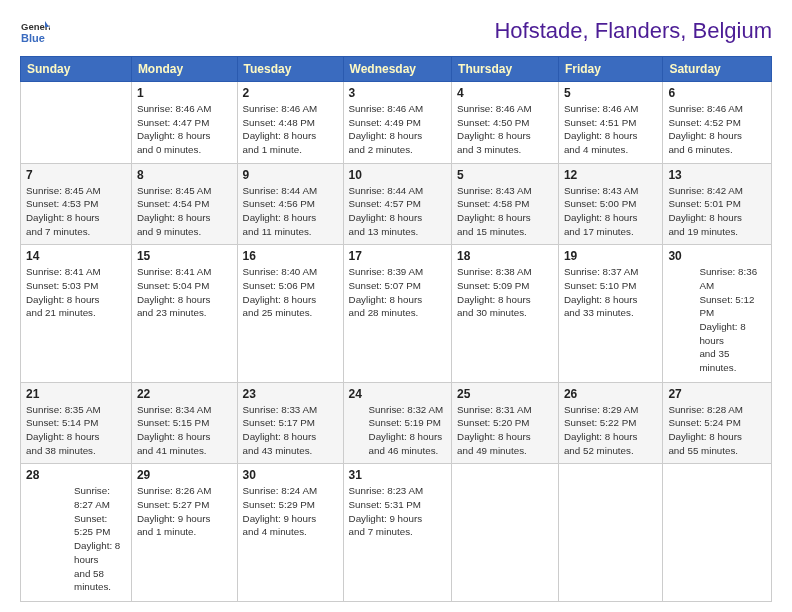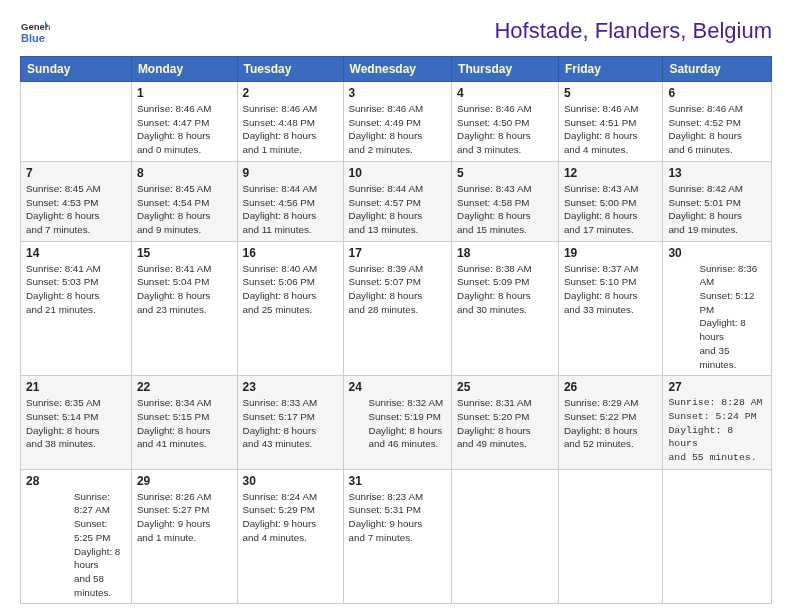--- a/index.html
+++ b/index.html
@@ -300,21 +300,21 @@
           </td>
           <td>
             <span class="day-num">26</span>
             <div class="day-info" style="white-space: pre-line;">Sunrise: 8:29 AM
 Sunset: 5:22 PM
 Daylight: 8 hours
 and 52 minutes.</div>
           </td>
           <td>
             <span class="day-num">27</span>
-            <div class="day-info" style="white-space: pre-line; font-family: Liberation Mono, monospace;">Sunrise: 8:28 AM
+            <div class="day-info" style="white-space: pre-line;">Sunrise: 8:28 AM
 Sunset: 5:24 PM
 Daylight: 8 hours
 and 55 minutes.</div>
           </td>
         </tr>
         <tr>
           <td>
             <span class="day-num">28</span>
             <div class="day-info" style="white-space: pre-line; margin-left: 48px;">Sunrise: 8:27 AM
 Sunset: 5:25 PM

